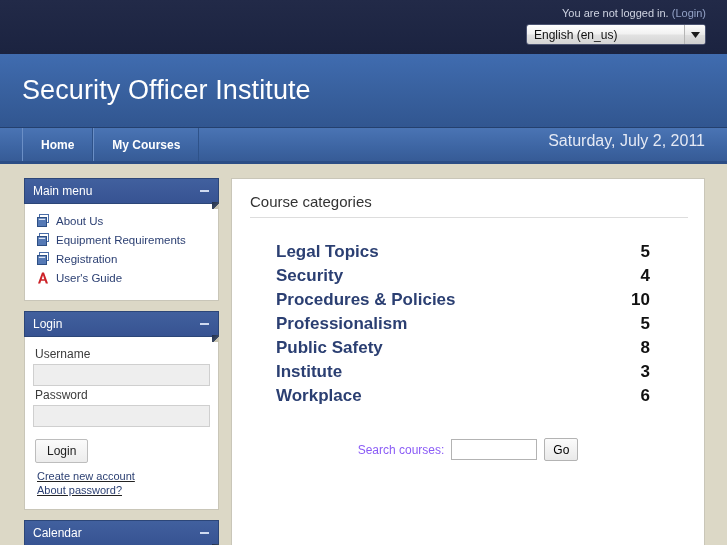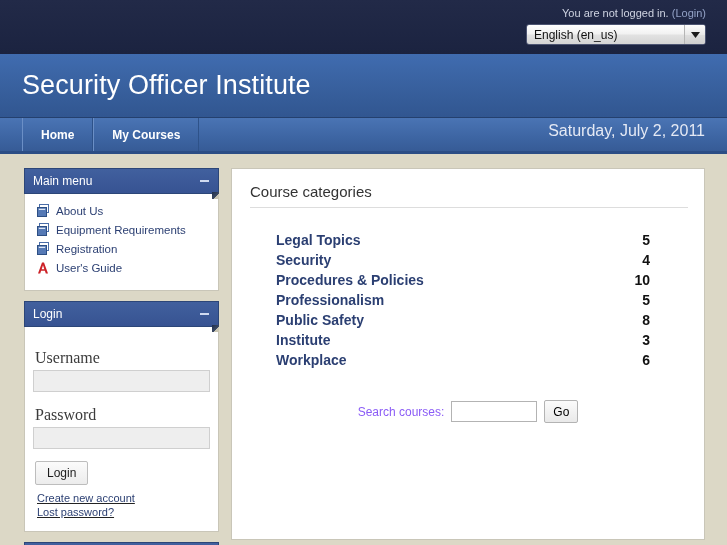--- a/index.html
+++ b/index.html
@@ -63,21 +63,21 @@
     border-left: 1px solid #b5b5b5;
     display: flex;
     align-items: center;
     justify-content: center;
     background: linear-gradient(180deg, #fdfdfd 0%, #e9e9e9 50%, #dedede 52%, #cfcfcf 100%);
   }
   .lang-select .lang-arrow svg { display: block; }
 
   
   .banner {
-    height: 64px;
+    height: 74px;
     background: linear-gradient(180deg, #3d68ac 0%, #39619f 35%, #2f5député 0%, #2d5391 100%);
     background: linear-gradient(180deg, #406cb0 0%, #3a63a2 40%, #315690 100%);
     display: flex;
     align-items: center;
     border-bottom: 1px solid #24406e;
   }
   .banner h1 {
     margin: 0;
     padding-left: 22px;
     font-weight: normal;
@@ -188,24 +188,23 @@
   ul.menu-list li a {
     color: #2b3f72;
     text-decoration: none;
     font-size: 11.5px;
     margin-left: 5px;
   }
   .ic { width: 16px; height: 16px; flex: 0 0 16px; display: block; }
 
   
   .form-label {
-    font-size: 16px;
+    font-size: 12px;
     color: #3b3b3b;
-    margin: 14px 0 3px 2px;
-    font-family: Liberation Serif, serif;
+    margin: 2px 0 3px 2px;
   }
   .form-input {
     display: block;
     width: 100%;
     height: 22px;
     background: #eeeeee;
     border: 1px solid #cfcfcf;
     font-family: "Liberation Sans", sans-serif;
     font-size: 12px;
     padding: 0 4px;
@@ -253,21 +252,21 @@
     padding-bottom: 7px;
     border-bottom: 1px solid #dddddd;
   }
   .category-table {
     width: 100%;
     border-collapse: collapse;
     margin-top: 22px;
   }
   .category-table td {
     padding: 2px 0;
-    font-size: 14px;
+    font-size: 17px;
     vertical-align: top;
   }
   .category-table td.name { padding-left: 28px; }
   .category-table td.name a {
     color: #2b3f72;
     font-weight: bold;
     text-decoration: none;
   }
   .category-table td.count {
     text-align: right;
@@ -399,21 +398,21 @@
           </span>
       </div>
       <div class="block-body">
         <div class="form-label">Username</div>
         <input class="form-input" type="text" value="" style="">
         <div class="form-label">Password</div>
         <input class="form-input" type="password" value="" style="">
         <button class="btn">Login</button>
         <div class="sub-links">
           <a href="#">Create new account</a>
-          <a href="#">Lost password?</a>
+          <a href="#">About password?</a>
         </div>
       </div>
     </div>
 
     <div class="block">
       <div class="block-header">
         <span class="block-title">Calendar</span>
         <span class="minimize">
             <span class="dash"></span>
           </span>

